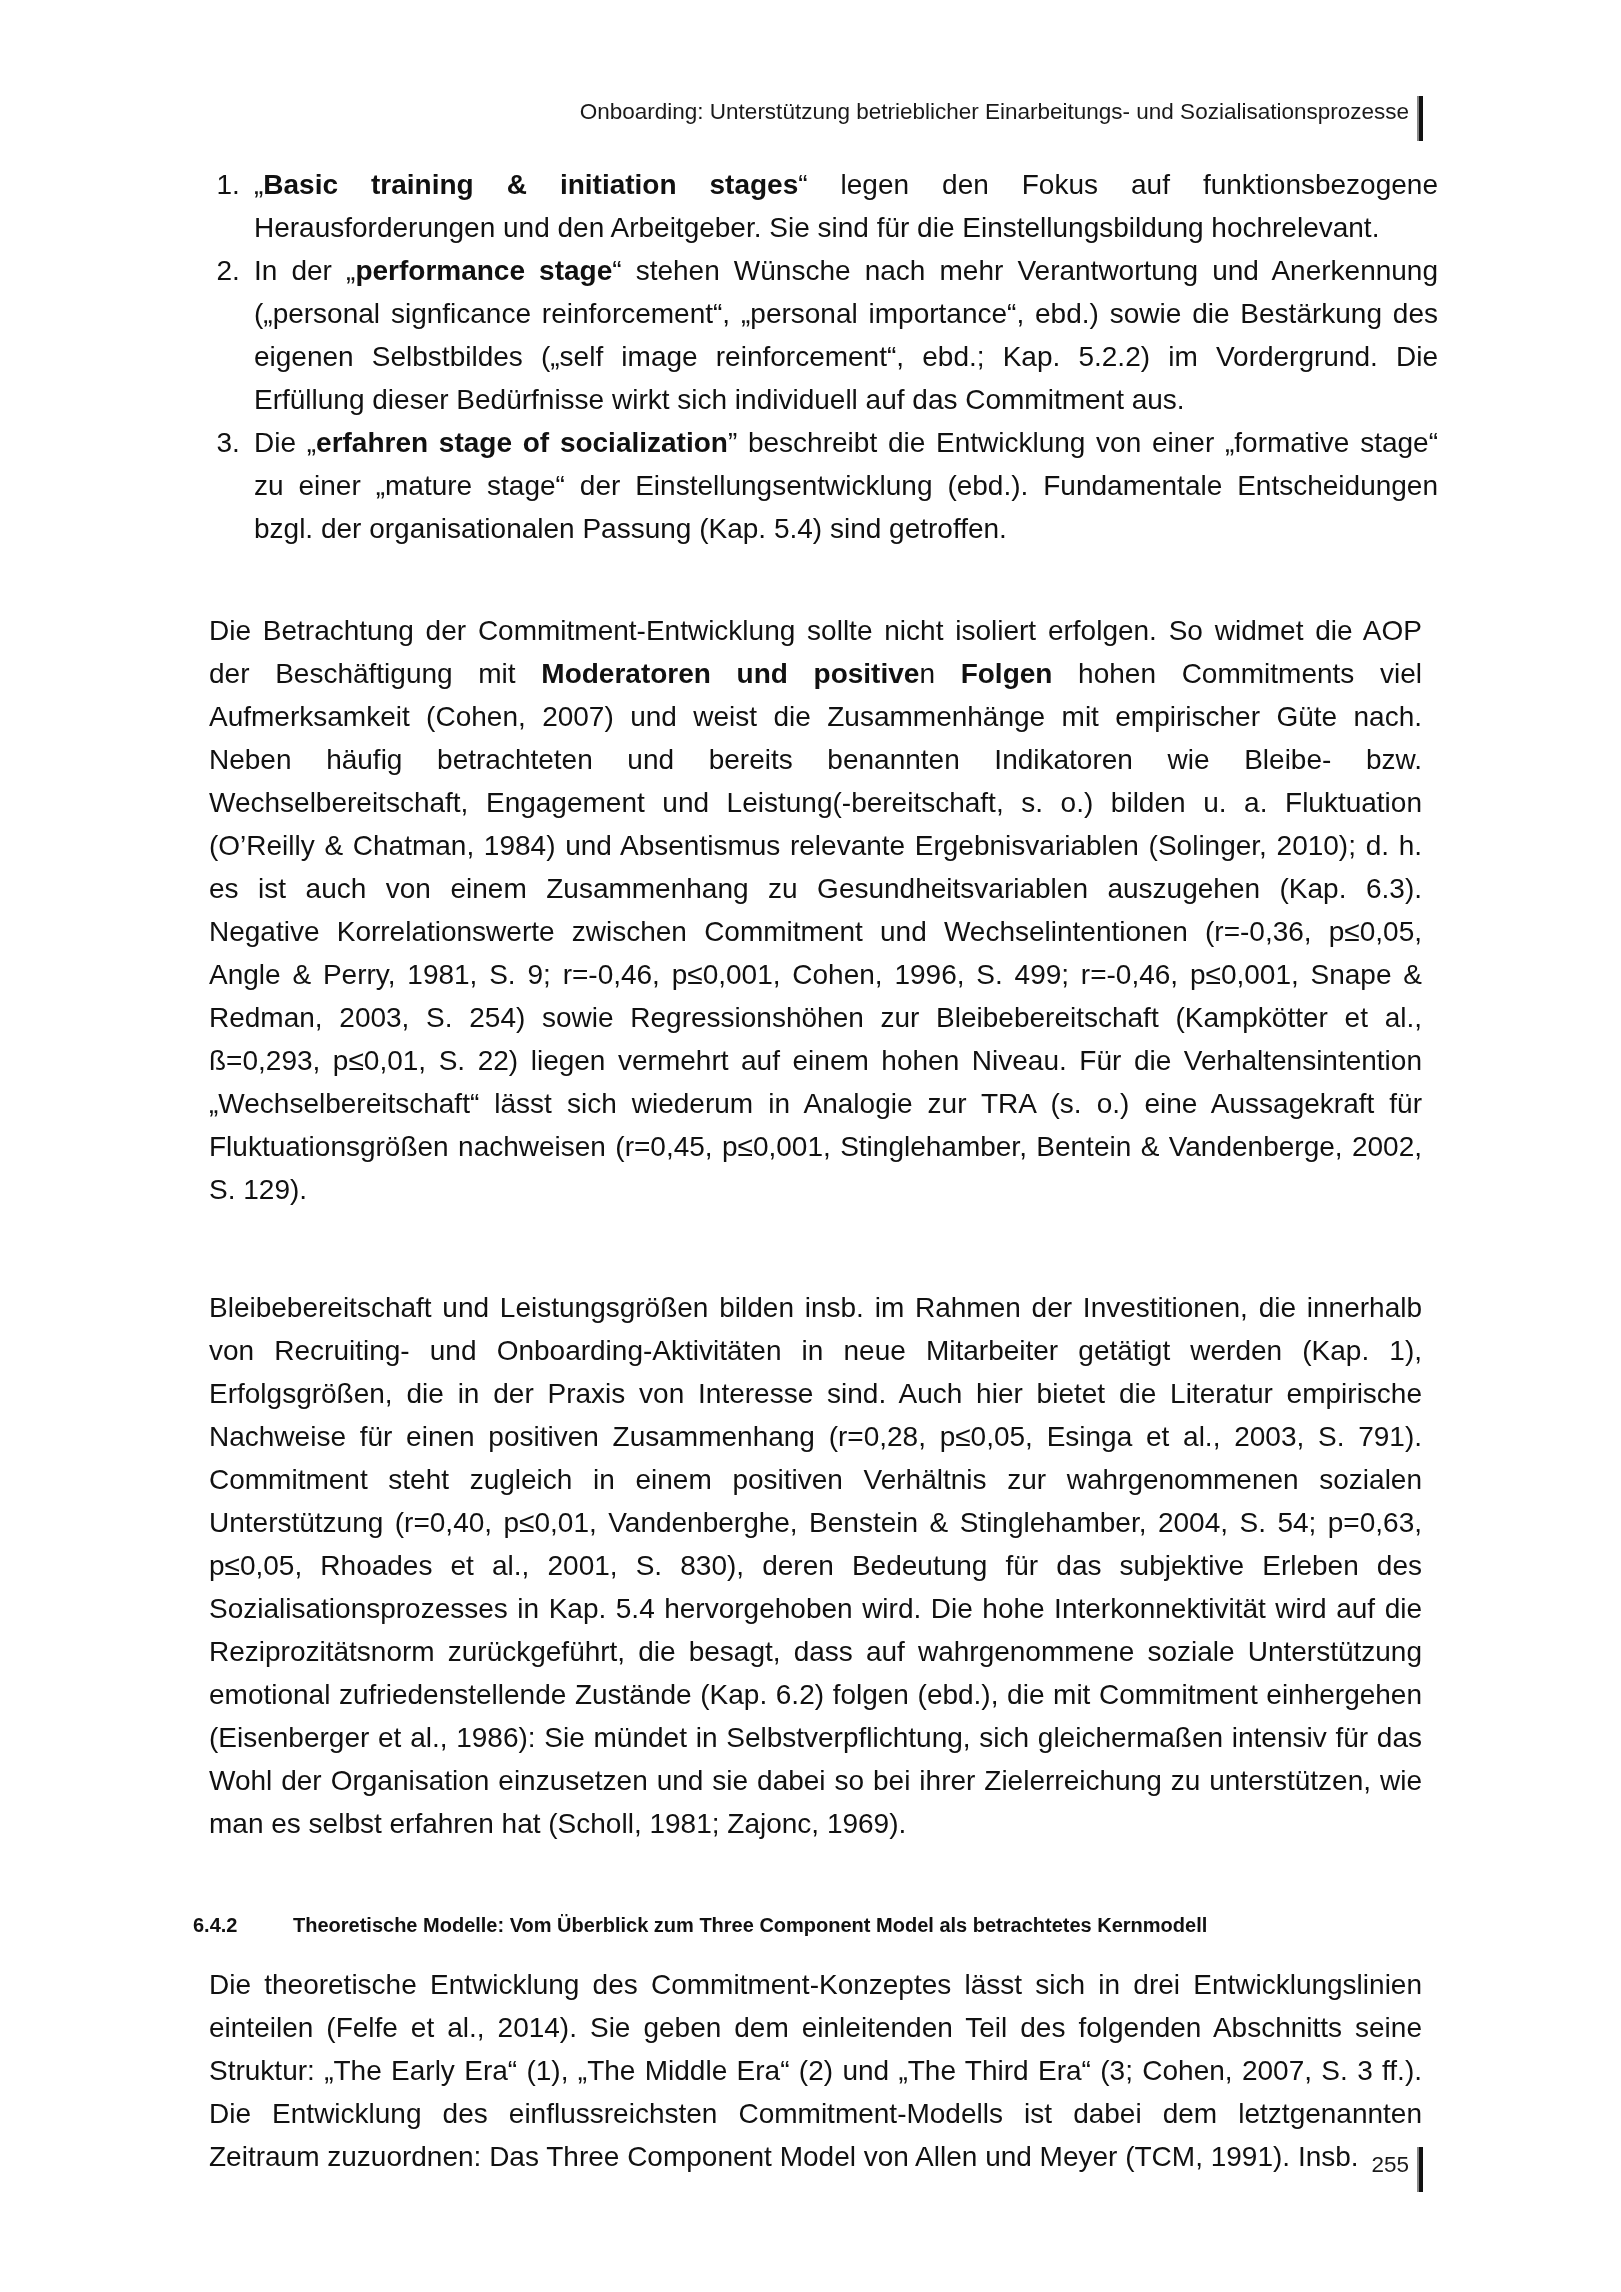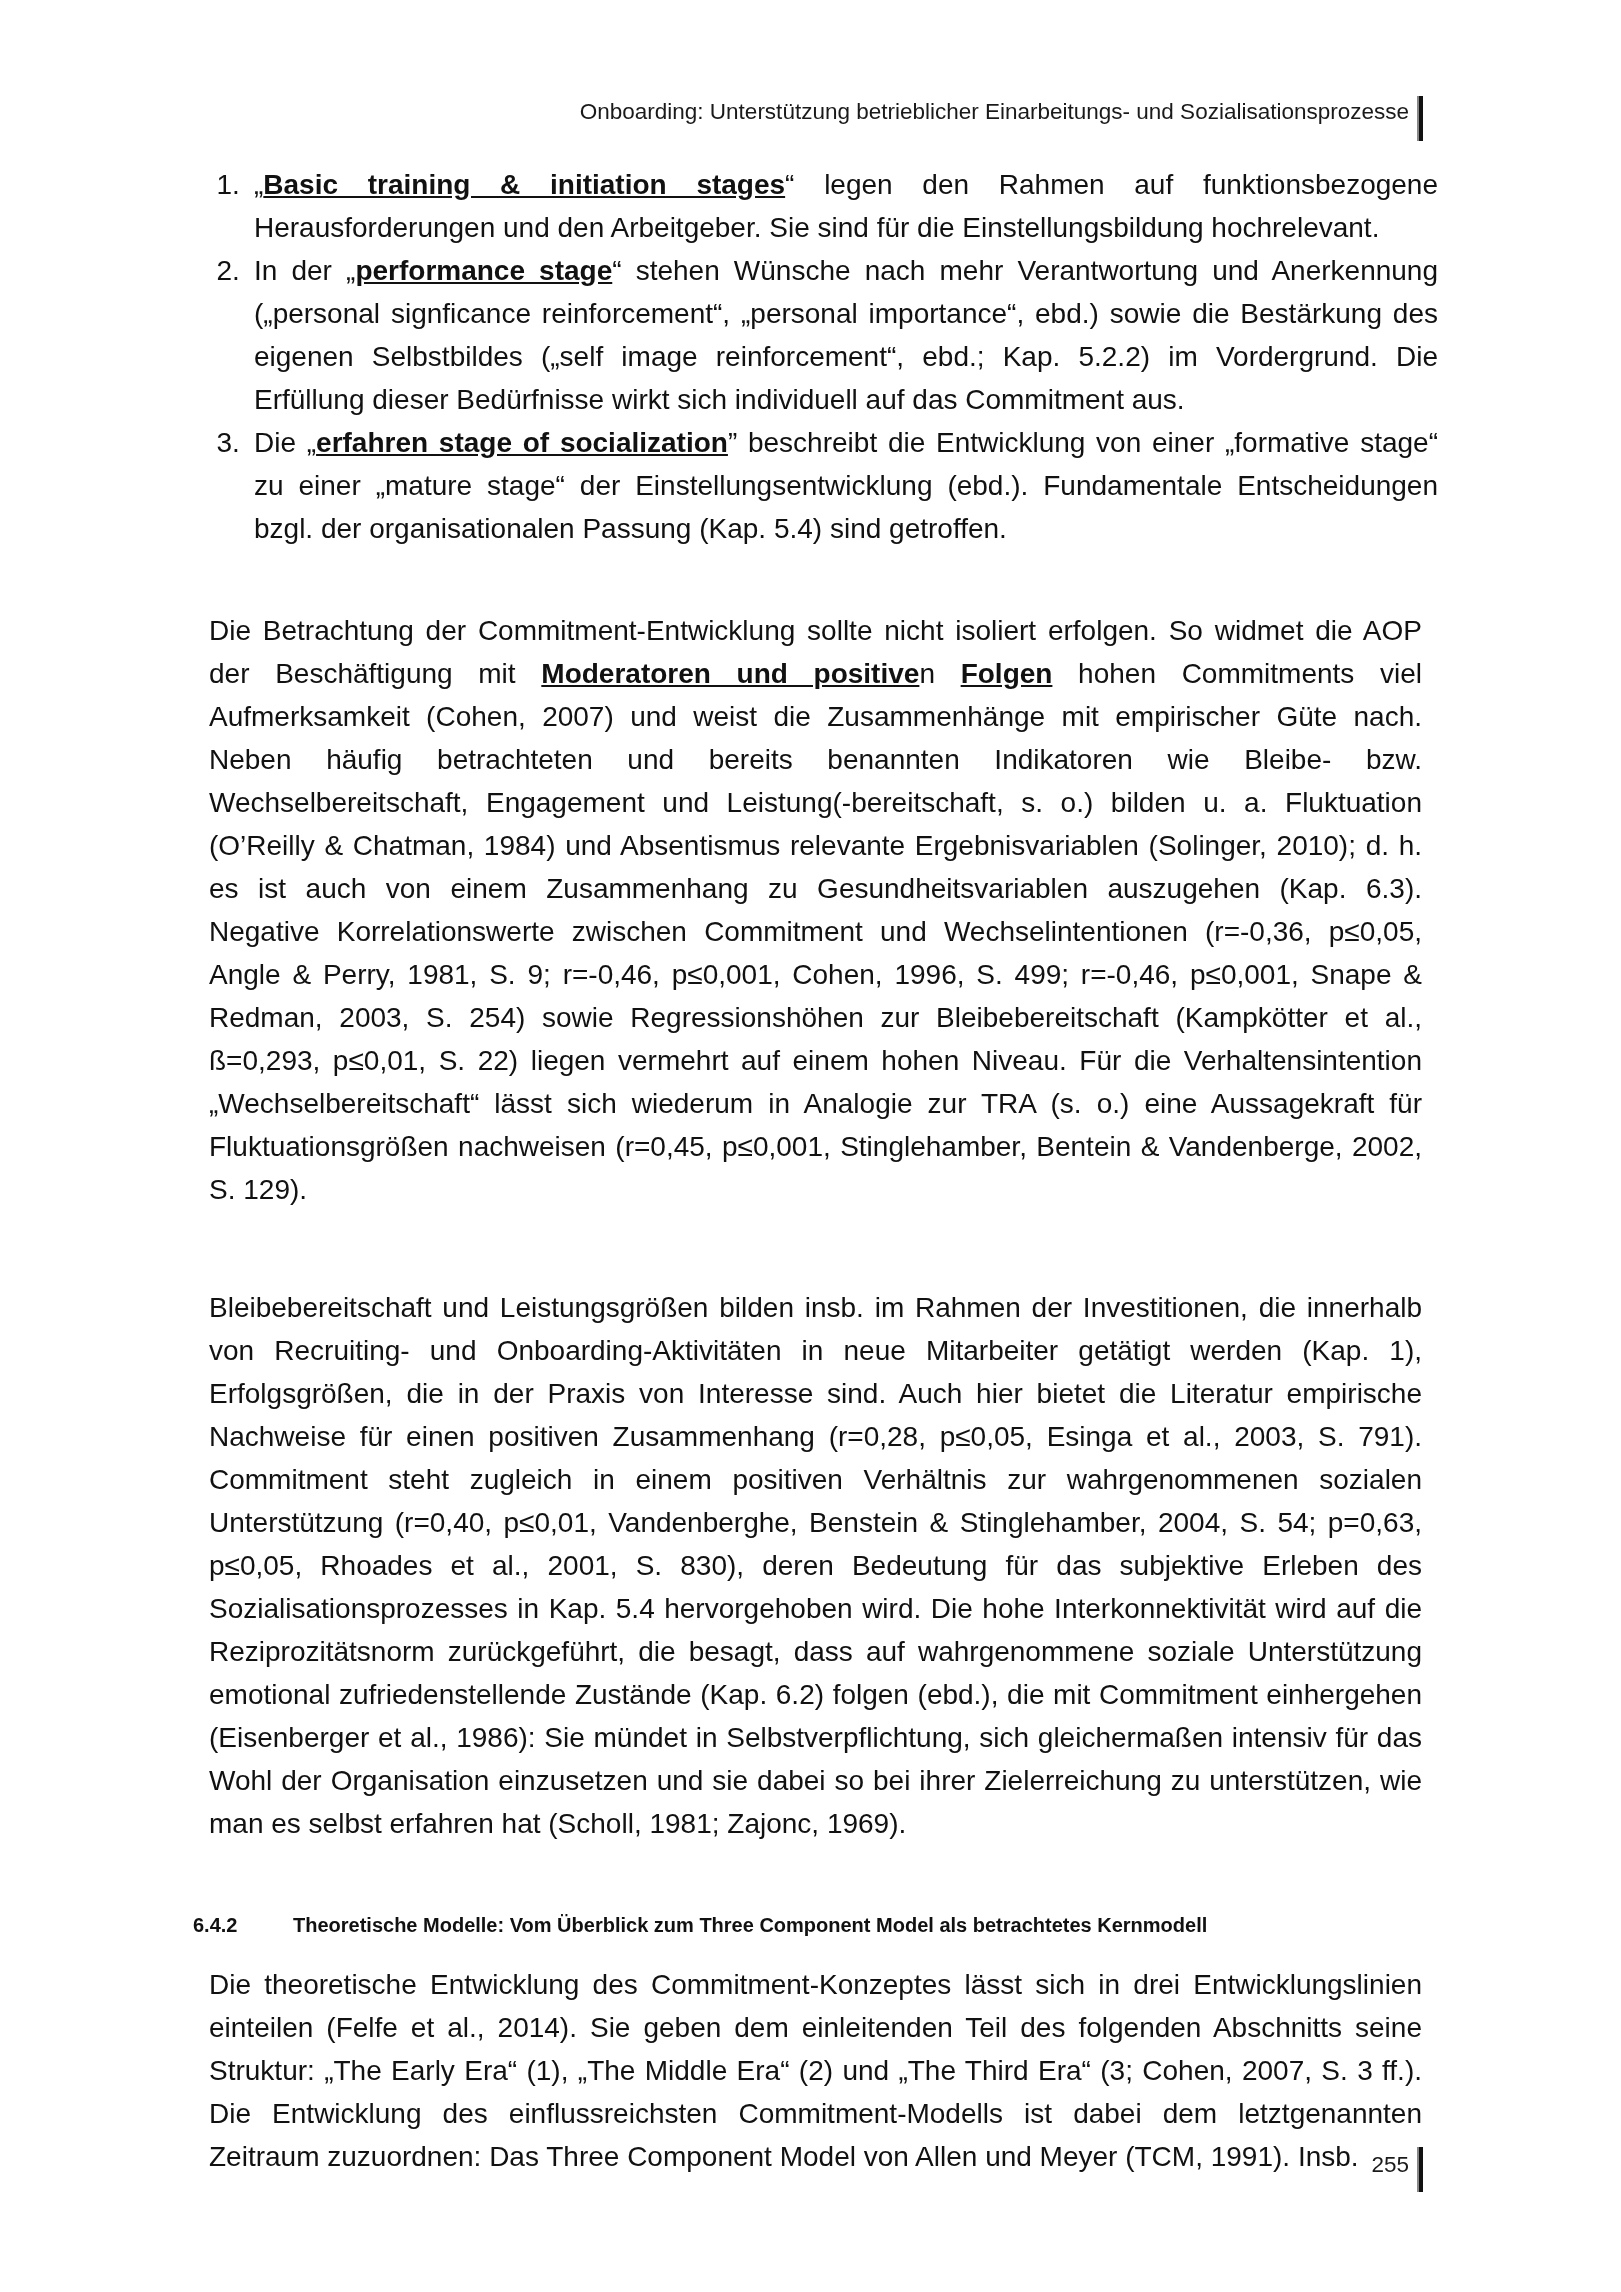--- a/index.html
+++ b/index.html
@@ -9,37 +9,37 @@
   .running-header { position:absolute; top:99px; right:212px; font-size:22.5px; color:#1a1a1a; white-space:nowrap; }
   .header-bar { position:absolute; top:96px; left:1417px; width:3.9px; height:45px; background:#111; border-left:2px solid #888; }
   .content { position:absolute; left:193px; top:163px; width:1245px; font-size:28px; line-height:43px; text-align:justify; }
   .content p { margin:16px; text-align:justify; text-align-last:left; }
   ol.stages { list-style:none; margin:0; padding:0; }
   ol.stages li { position:relative; padding-left:61px; margin:0; text-align:justify; text-align-last:left; }
   ol.stages li .num { position:absolute; left:23.5px; top:0; }
   .gap { height:43px; }
   .heading { font-weight:bold; position:relative; padding-left:100px; margin-top:0; margin-bottom:0; text-align:justify; text-align-last:left; }
   .heading .hnum { position:absolute; left:0; top:0; }
-  b { font-weight:bold;text-decoration:underline; }
+  b { font-weight:bold; }
   .page-number { position:absolute; top:2152px; right:212px; font-size:22.5px; color:#1a1a1a; }
   .footer-bar { position:absolute; top:2147px; left:1417px; width:3.9px; height:45px; background:#111; border-left:2px solid #888; }
 </style>
 </head>
 <body>
 
 <div class="page">
 
   <div class="running-header">Onboarding: Unterstützung betrieblicher Einarbeitungs- und Sozialisationsprozesse</div>
   <div class="header-bar"></div>
 
   <div class="content">
 
     <ol class="stages">
       <li>
-        <span class="num">1.</span><span>„</span><b>Basic training &amp; initiation stages</b><span>“ legen den Rahmen auf funktionsbezogene Herausforderungen und den Arbeitgeber. Sie sind für die Einstellungsbildung hochrelevant.</span>
+        <span class="num">1.</span><span>„</span><b>Basic training &amp; initiation stages</b><span>“ legen den Fokus auf funktionsbezogene Herausforderungen und den Arbeitgeber. Sie sind für die Einstellungsbildung hochrelevant.</span>
       </li>
       <li>
         <span class="num">2.</span><span>In der „</span><b>performance stage</b><span>“ stehen Wünsche nach mehr Verantwortung und Anerkennung („personal signficance reinforcement“, „personal importance“, ebd.) sowie die Bestärkung des eigenen Selbstbildes („self image reinforcement“, ebd.; Kap. 5.2.2) im Vordergrund. Die Erfüllung dieser Bedürfnisse wirkt sich individuell auf das Commitment aus.</span>
       </li>
       <li>
         <span class="num">3.</span><span>Die „</span><b>erfahren stage of socialization</b><span>” beschreibt die Entwicklung von einer „formative stage“ zu einer „mature stage“ der Einstellungsentwicklung (ebd.). Fundamentale Entscheidungen bzgl. der organisationalen Passung (Kap. 5.4) sind getroffen.</span>
       </li>
     </ol>
 
     <div class="gap"></div>

